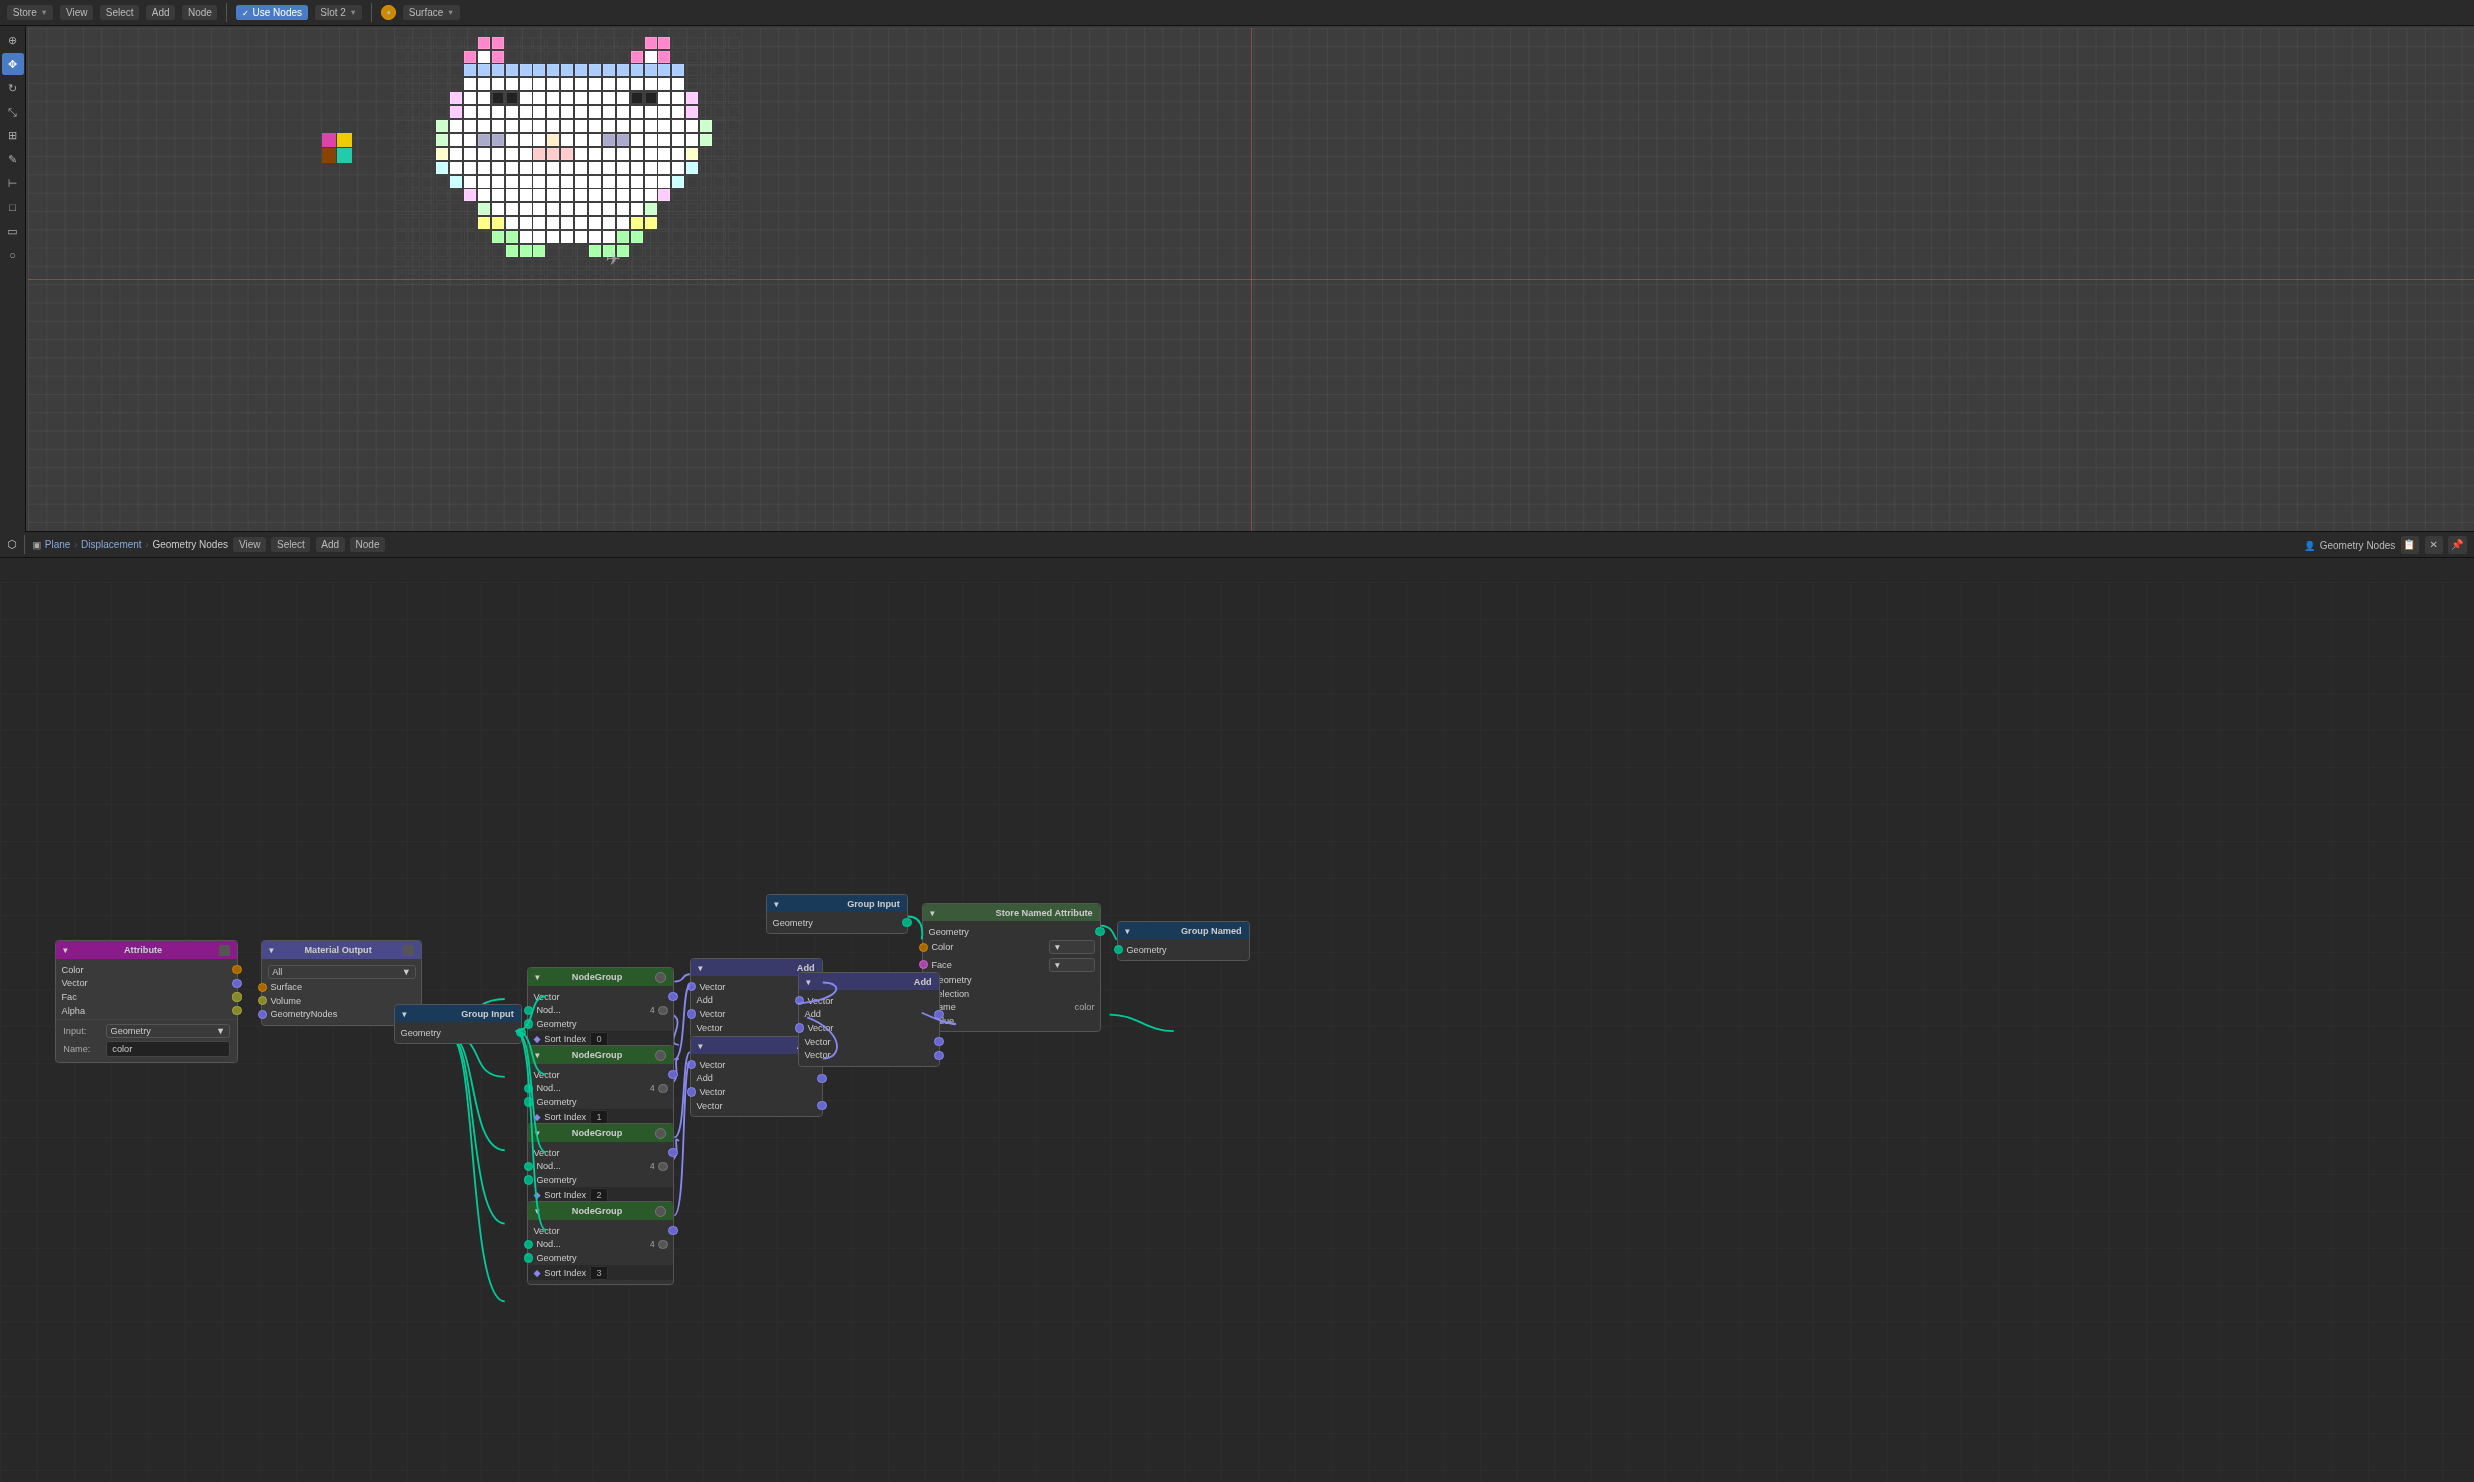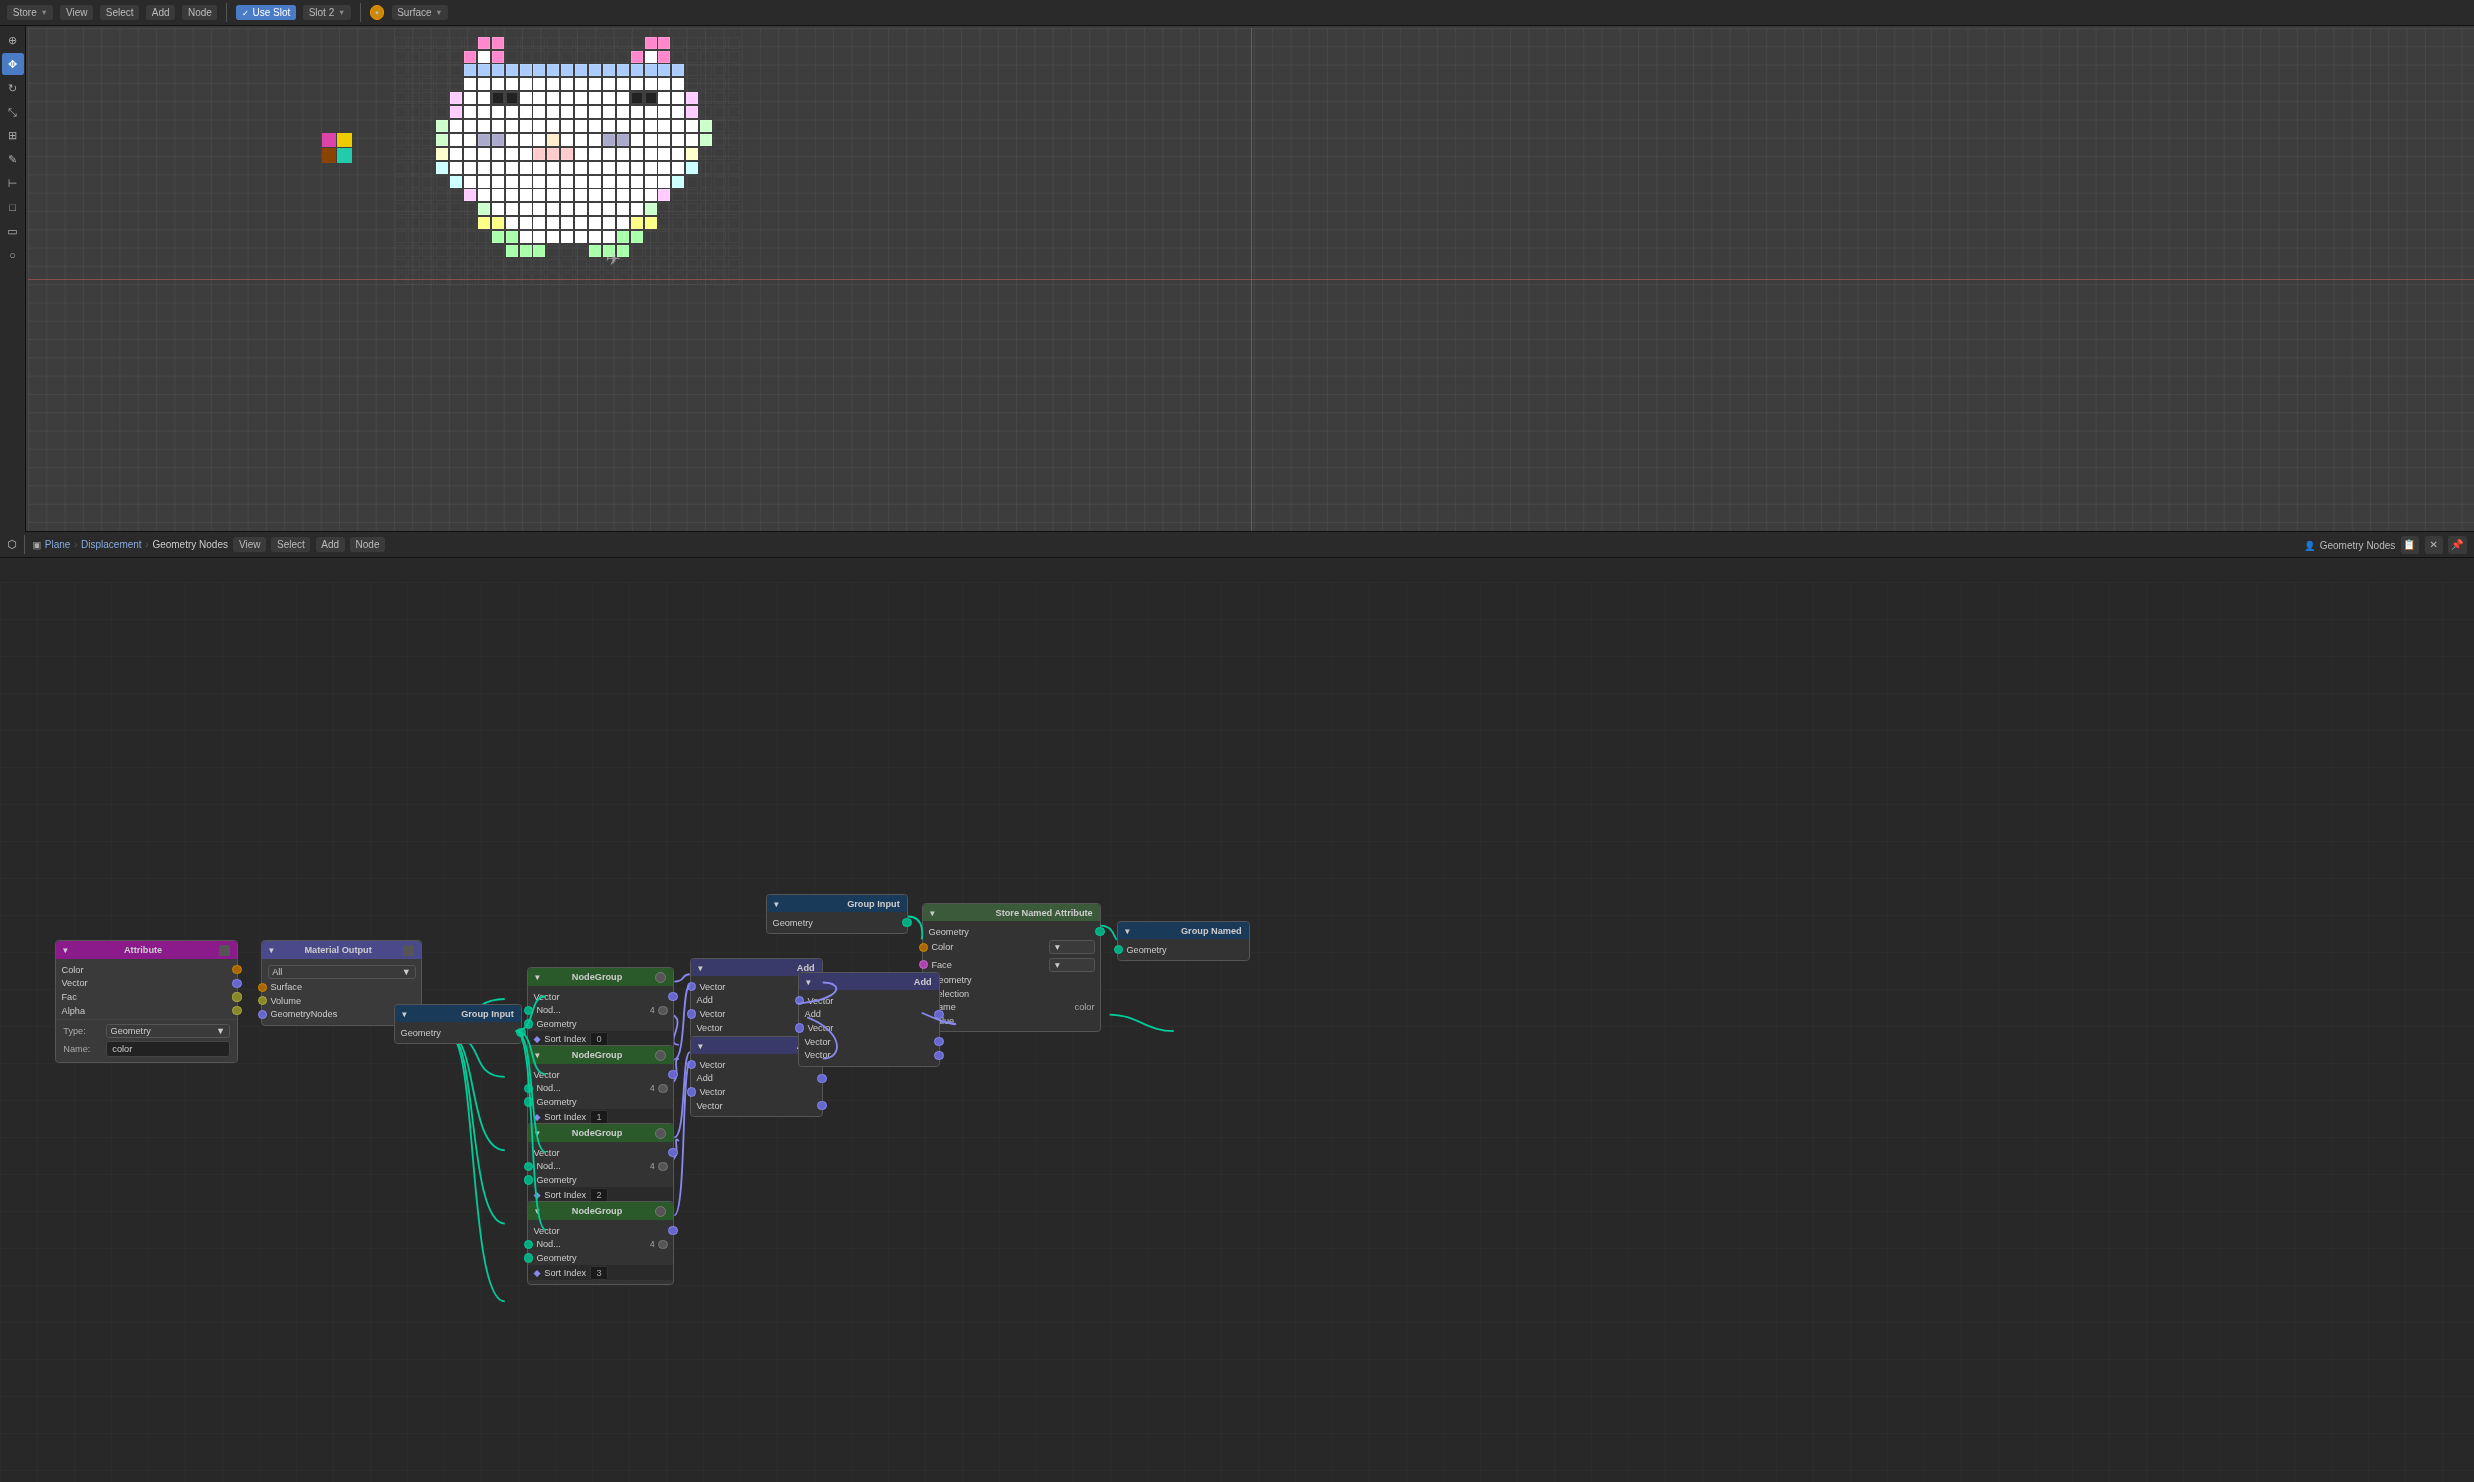--- a/index.html
+++ b/index.html
@@ -350,21 +350,21 @@
     </div>
     <div class="toolbar-item">
       <span>Add</span>
     </div>
     <div class="toolbar-item">
       <span>Node</span>
     </div>
     <div class="toolbar-separator"></div>
     <div class="toolbar-item" style="background:#4a7bc7; color:white;">
       <span style="font-size:8.3px">✓</span>
-      <span>Use Slot</span>
+      <span>Use Nodes</span>
     </div>
     <div class="toolbar-item">
       <span>Slot 2</span>
       <span class="dropdown-arrow">▼</span>
     </div>
     <div class="toolbar-separator"></div>
     <div style="width:14.7px;height:14.7px;border-radius:50%;background:#cc8800;border:0.9px solid #ee9900;display:flex;align-items:center;justify-content:center;font-size:7.3px;">●</div>
     <div class="toolbar-item">
       <span>Surface</span>
       <span class="dropdown-arrow">▼</span>
@@ -950,21 +950,21 @@
         <div class="node-socket-row" style="justify-content:flex-end;">
           <span>Fac</span>
           <div class="socket value socket-right"></div>
         </div>
         <div class="node-socket-row" style="justify-content:flex-end;">
           <span>Alpha</span>
           <div class="socket value socket-right"></div>
         </div>
         <div class="node-separator"></div>
         <div class="node-field-row">
-          <span class="node-field-label">Type:</span>
+          <span class="node-field-label">Input:</span>
           <div class="node-select" style="flex:1;">
             <span>Geometry</span>
             <span>▼</span>
           </div>
         </div>
         <div class="node-field-row">
           <span class="node-field-label">Name:</span>
           <div class="node-field-value" style="border-radius:2.8px;padding:1.8px 5.5px;">
             <span>color</span>
           </div>

